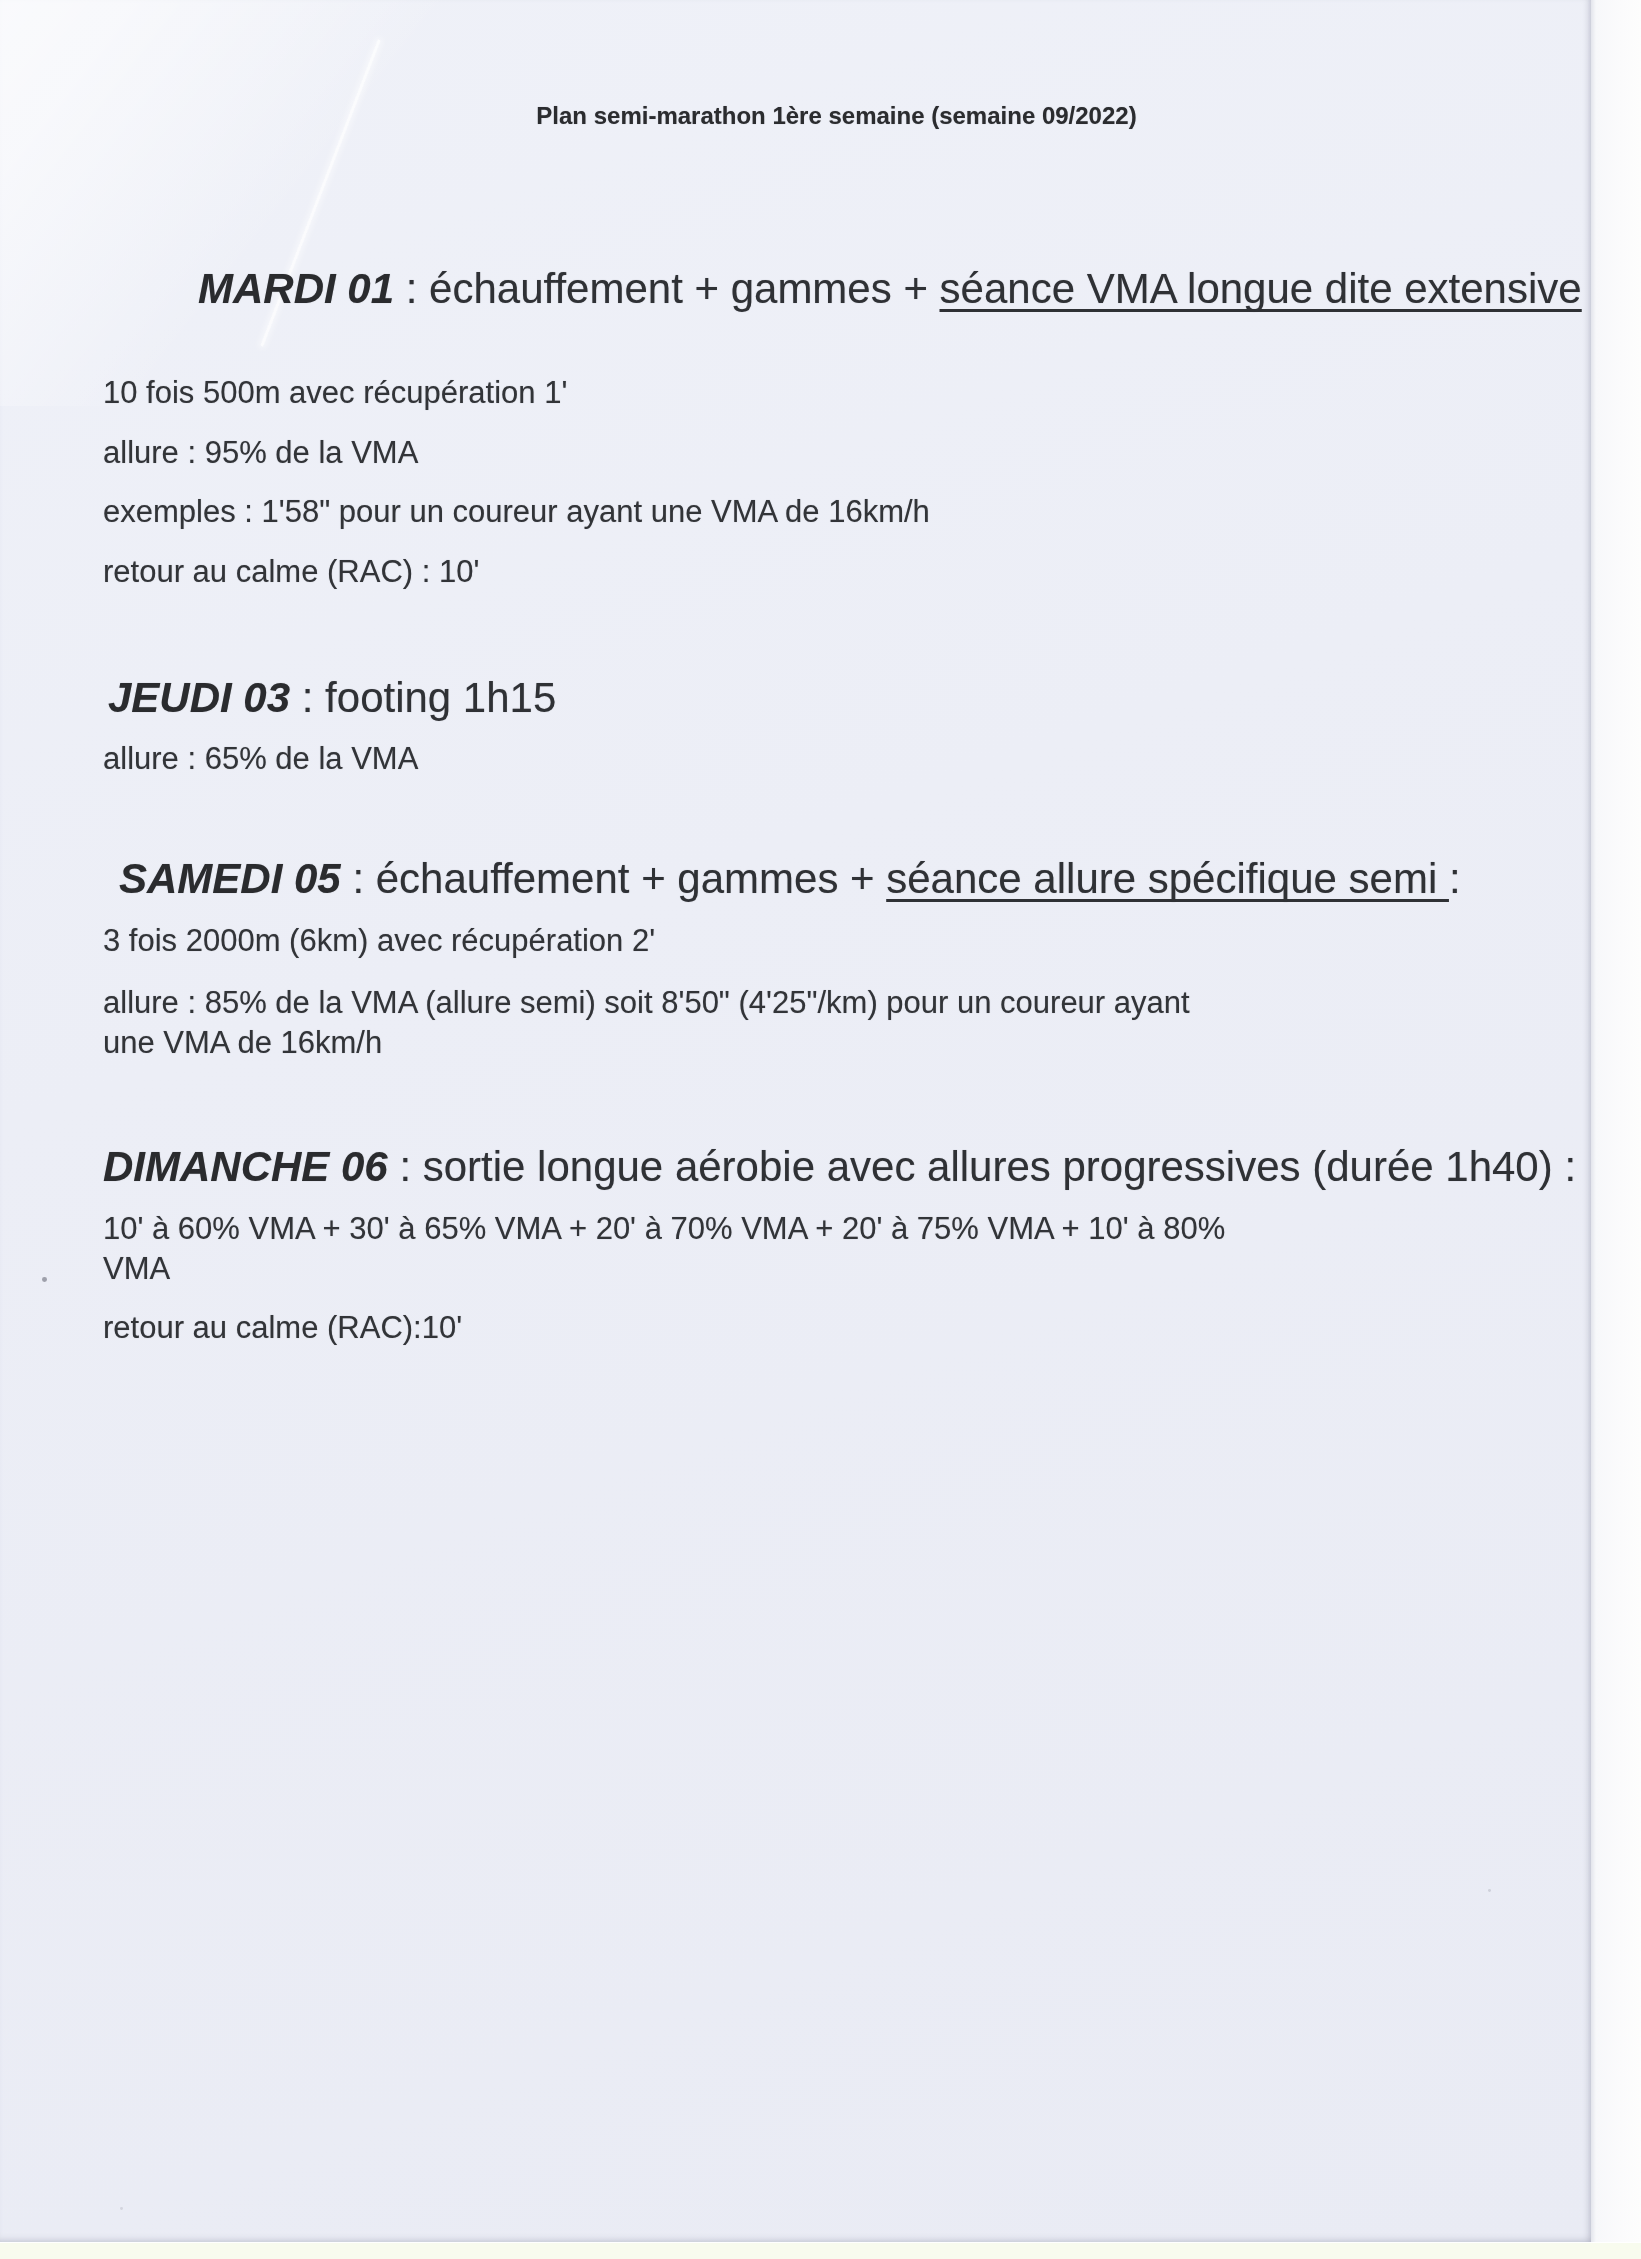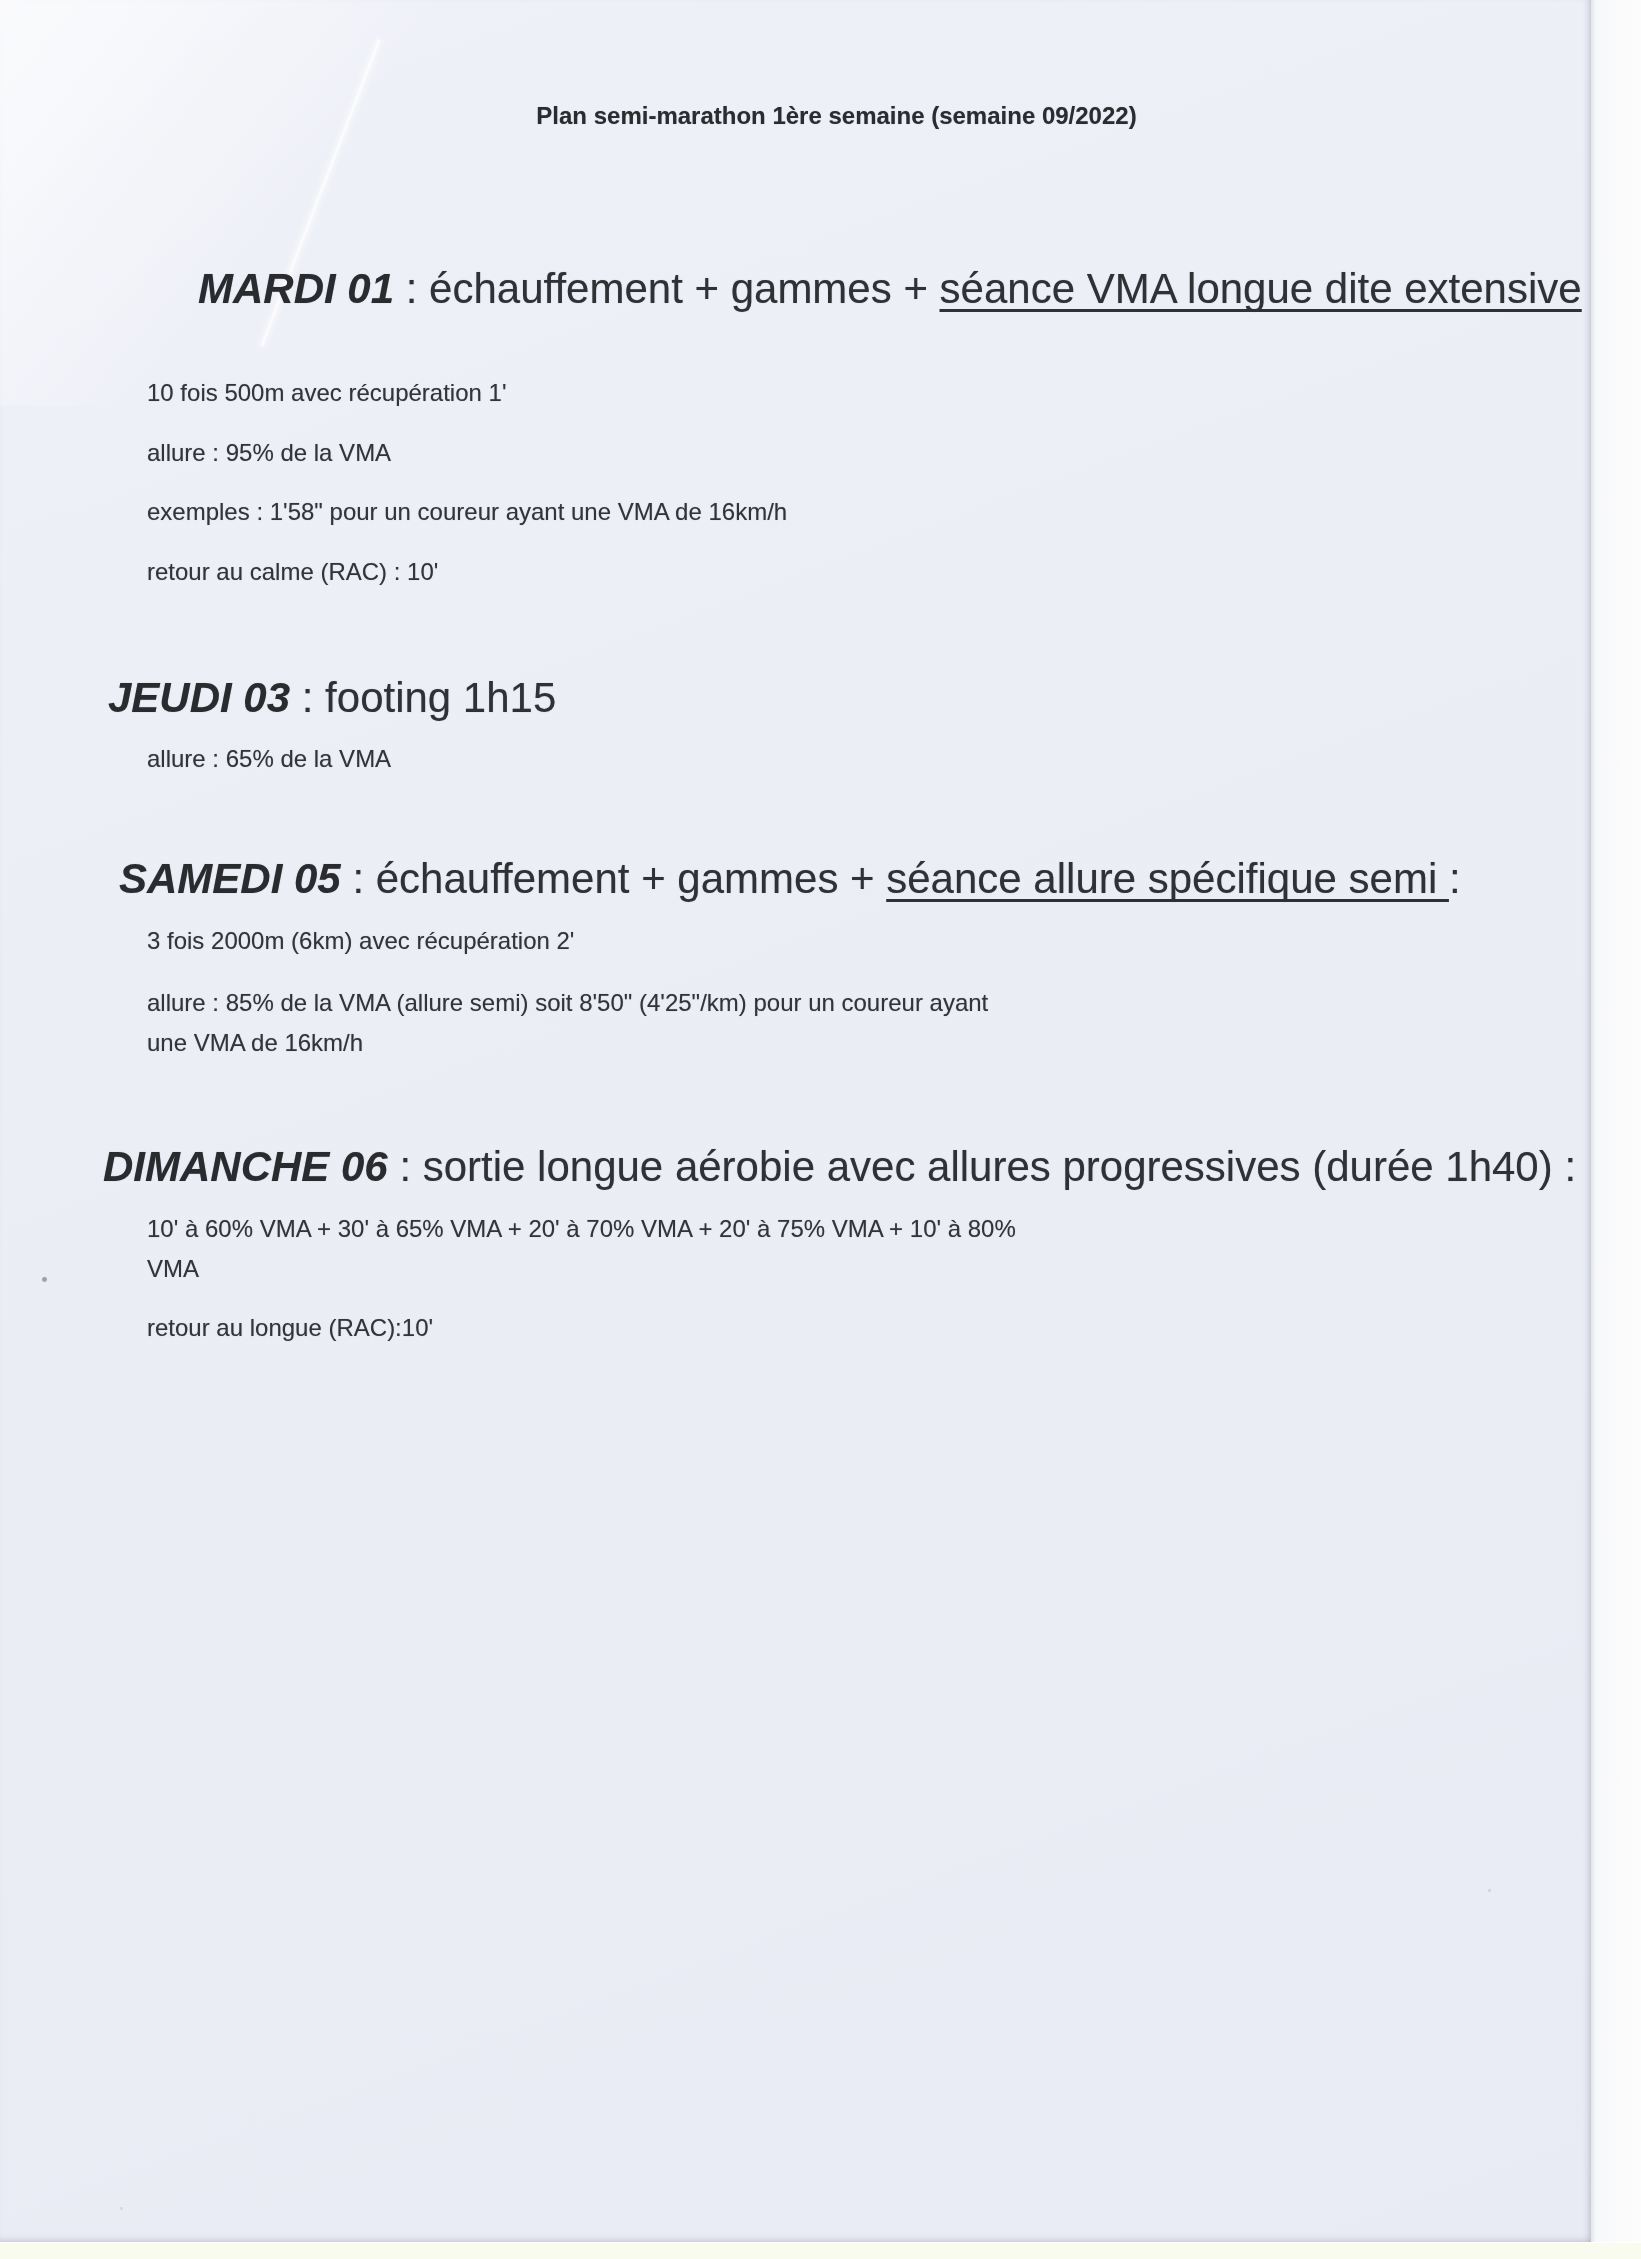--- a/index.html
+++ b/index.html
@@ -54,21 +54,21 @@
        text-shadow:0 0 1px rgba(50,52,56,.35);}
   .title{
     left:0;top:99px;width:1591px;text-align:center;
     transform:translateX(41px);
     font-size:24px;line-height:34px;font-weight:700;color:#2b2c2f;
   }
   .head{font-size:42px;line-height:34px;color:#2f3135;}
   .head .day{font-weight:700;font-style:italic;color:#2a2b2e;}
   .head .u{text-decoration:underline;text-decoration-thickness:2.9px;
            text-underline-offset:5.8px;text-decoration-skip-ink:none;}
-  .para{font-size:24px;line-height:40px;left:103px;margin-left:44px;}
+  .para{font-size:31px;line-height:40px;left:103px;}
 
   #h0{top:272px;left:198px;}
   #s0p0{top:373px;} #s0p1{top:433px;} #s0p2{top:492px;} #s0p3{top:552px;}
   #h1{top:681px;left:108px;}
   #s1p0{top:739px;}
   #h2{top:862px;left:101px;margin-left:18px;}
   #s2p0{top:921px;} #s2p1{top:983px;}
   #h3{top:1150px;left:103px;}
   #s3p0{top:1209px;} #s3p1{top:1308px;}
 </style>
@@ -109,21 +109,21 @@
       <div>allure : 85% de la VMA (allure semi) soit 8'50" (4'25"/km) pour un coureur ayant</div>
       <div>une VMA de 16km/h</div>
     </div>
 
     <div class="txt head" id="h3"><span class="day">DIMANCHE 06</span><span> : sortie longue aérobie avec allures progressives (durée 1h40) :</span></div>
     <div class="txt para" id="s3p0">
       <div>10' à 60% VMA + 30' à 65% VMA + 20' à 70% VMA + 20' à 75% VMA + 10' à 80%</div>
       <div>VMA</div>
     </div>
     <div class="txt para" id="s3p1">
-      <div>retour au longue (RAC):10'</div>
+      <div>retour au calme (RAC):10'</div>
     </div>
 
     <div class="speck s1"></div>
   </div>
 
   <div class="edge-right"></div>
   <div class="edge-bottom"></div>
   <div class="speck s2"></div>
   <div class="speck s3"></div>
 </div>

